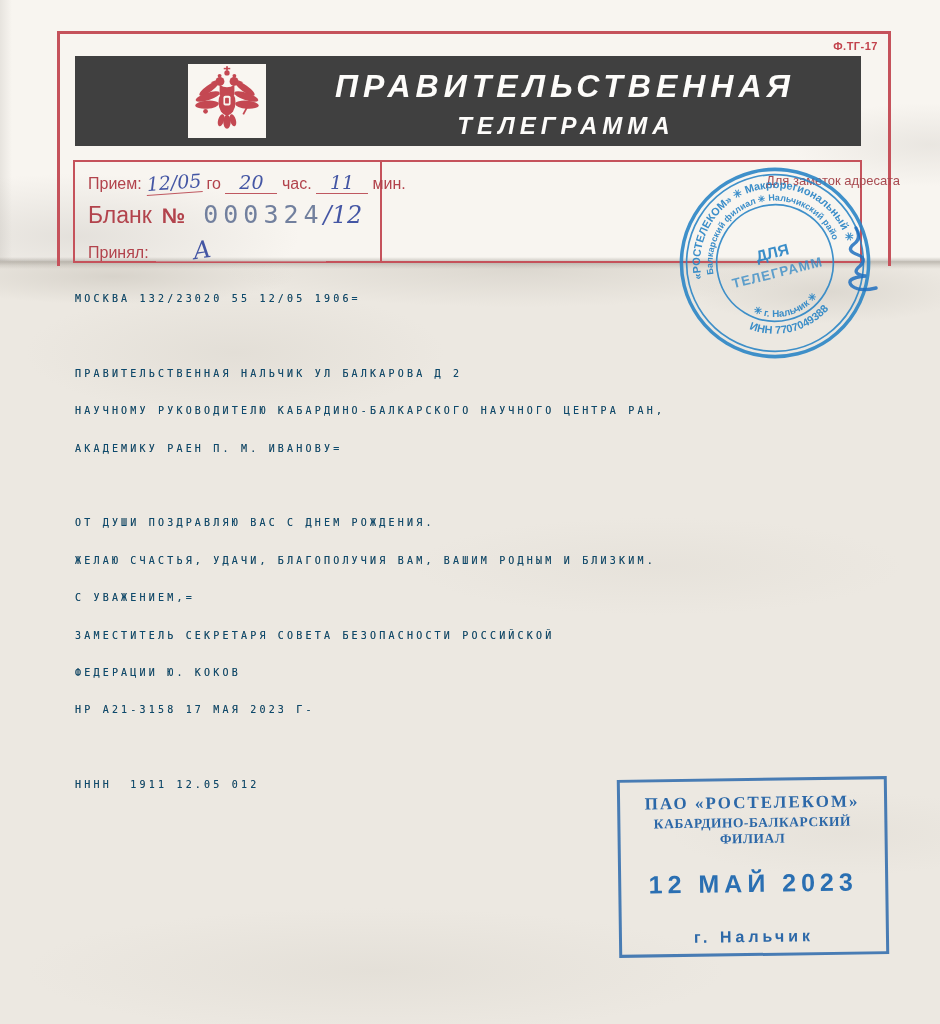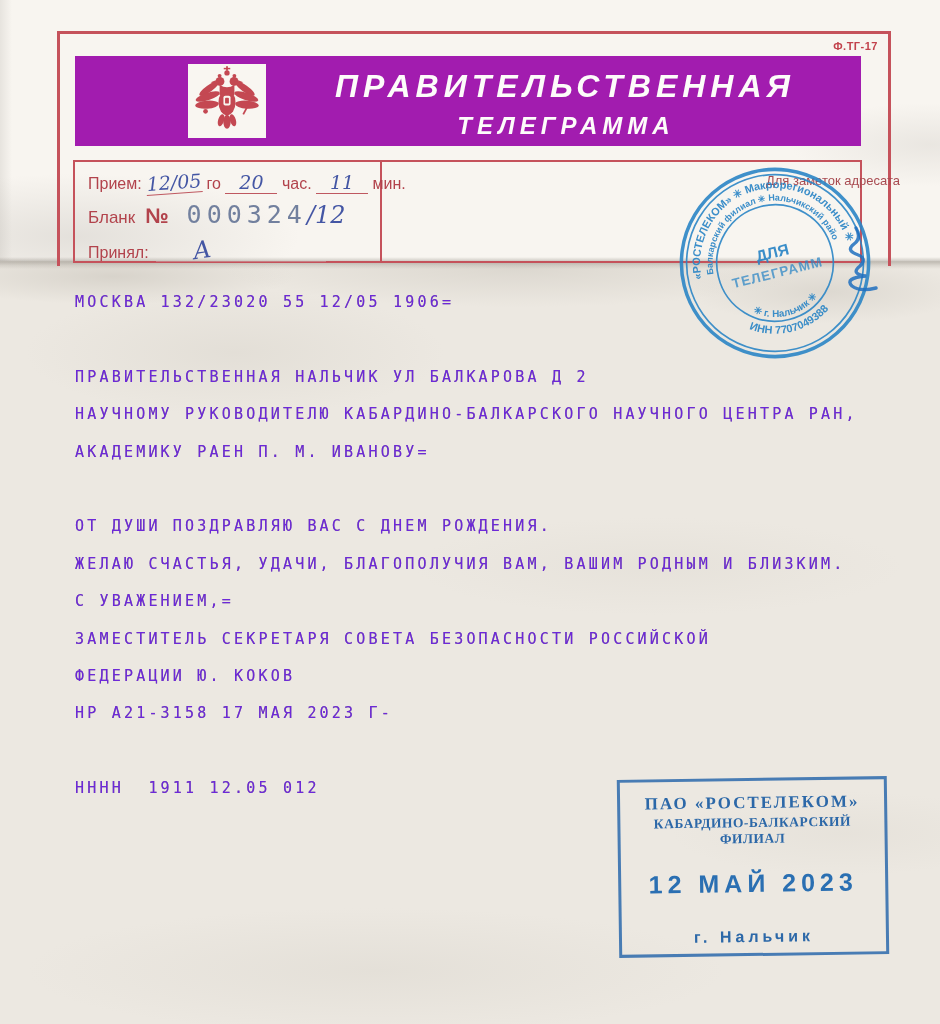--- a/index.html
+++ b/index.html
@@ -36,21 +36,21 @@
   }
   
   #form-frame{
     left:57px;top:31px;width:828px;height:232px;
     border-top:3px solid #c5525b;border-left:3px solid #c5525b;border-right:3px solid #c5525b;
   }
   #form-code{
     right:62px;top:40px;color:#c2424c;font-weight:bold;font-size:11px;letter-spacing:.5px;text-align:right;
   }
   #banner{
-    left:75px;top:56px;width:786px;height:90px;background:#a21caf;
+    left:75px;top:56px;width:786px;height:90px;background:#404040;
   }
   #emblem-box{
     left:113px;top:8px;width:78px;height:74px;background:#f9f6f1;position:absolute;
   }
   #banner-title{
     position:absolute;left:210px;top:12px;width:560px;text-align:center;
     color:#fdfcfa;font-size:32px;font-weight:bold;font-style:italic;letter-spacing:5px;
   }
   #banner-subtitle{
     position:absolute;left:211px;top:56px;width:560px;text-align:center;
@@ -77,22 +77,22 @@
   #prinyal-sig{font-size:24px;transform:rotate(-8deg);display:inline-block;margin-left:40px;}
   #prinyal-line{position:absolute;left:68px;bottom:2px;width:170px;border-bottom:1.5px solid #c87f85;}
   #notes-label{
     position:absolute;left:307px;top:11px;width:518px;text-align:right;
     color:#a84a50;font-size:13px;
   }
   
   #telegram-body{left:75px;top:293px;width:810px;}
   .tg-line{
     height:37.4px;white-space:pre;
-    font-family:"DejaVu Sans Mono", monospace;font-size:15px;letter-spacing:3.2px;
-    color:#6d28d9;text-shadow:0 0 .6px rgba(70,67,60,.55);
+    font-family:"DejaVu Sans Mono", monospace;font-size:10px;letter-spacing:3.2px;
+    color:#0c4a6e;text-shadow:0 0 .6px rgba(70,67,60,.55);
   }
   
   #round-stamp{left:671px;top:159px;width:208px;height:208px;}
   #signature-scribble{left:818px;top:222px;width:70px;height:80px;}
   #rect-stamp{
     left:618px;top:778px;width:264px;height:172px;
     border:3px solid rgba(44,104,171,.85);
     transform:rotate(-0.8deg);
     color:#2c68a8;text-align:center;
   }
@@ -157,21 +157,21 @@
       <span class="flabel">Прием:</span>
       <span class="uline hand" style="width:56px;font-size:19px;transform:rotate(-4deg);">12/05</span>
       <span class="flabel">го</span>
       <span class="uline hand" style="width:52px;font-size:19px;">20</span>
       <span class="flabel">час.</span>
       <span class="uline hand" style="width:52px;font-size:19px;">11</span>
       <span class="flabel">мин.</span>
     </div>
 
     <div id="row-blank">
-      <span class="flabel" style="font-size:17px;">Бланк</span><span id="blank-no-sign">№</span><span id="blank-number">000324</span><span class="hand" id="blank-number-suffix">/12</span>
+      <span class="flabel" style="font-size:23px;">Бланк</span><span id="blank-no-sign">№</span><span id="blank-number">000324</span><span class="hand" id="blank-number-suffix">/12</span>
     </div>
 
     <div id="row-prinyal">
       <span class="flabel">Принял:</span>
       <span class="hand" id="prinyal-sig">А</span>
       <span id="prinyal-line"></span>
     </div>
 
     <div id="notes-label">Для заметок адресата</div>
   </div>

